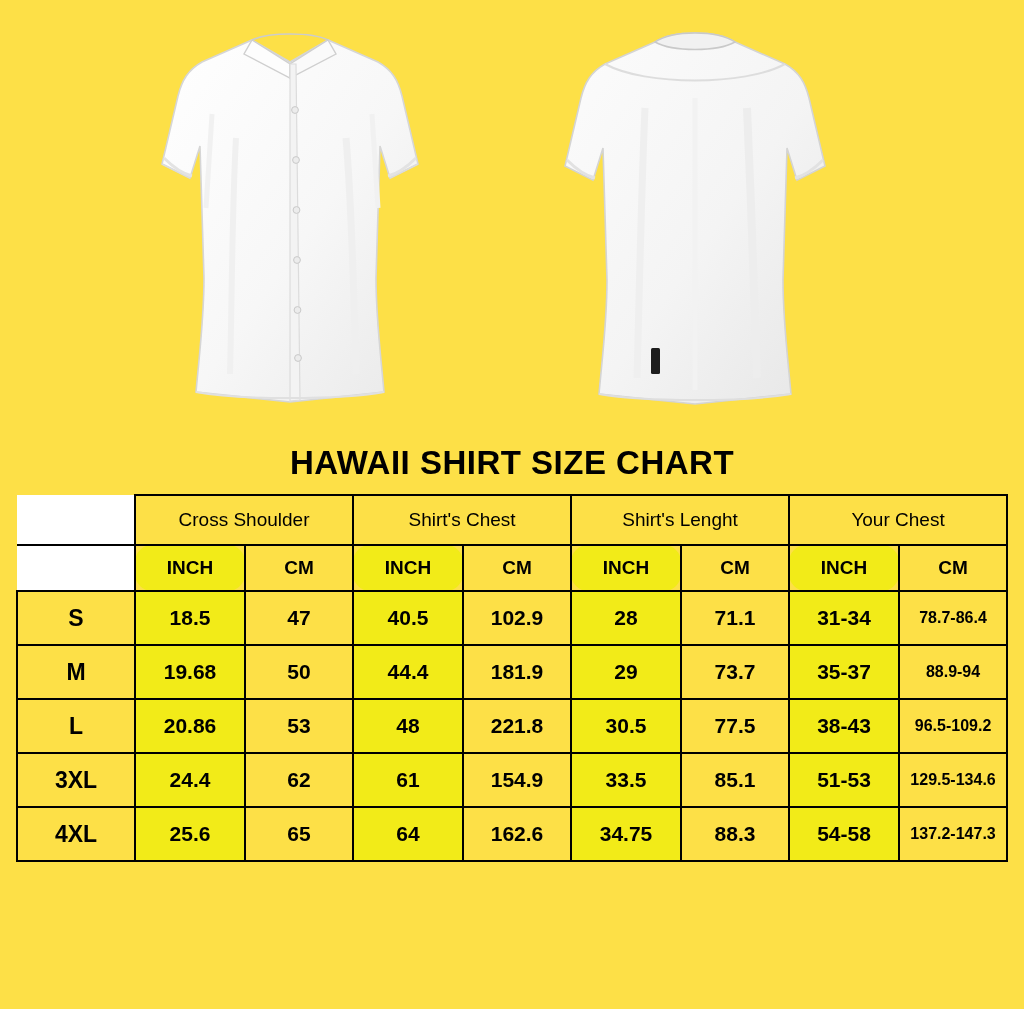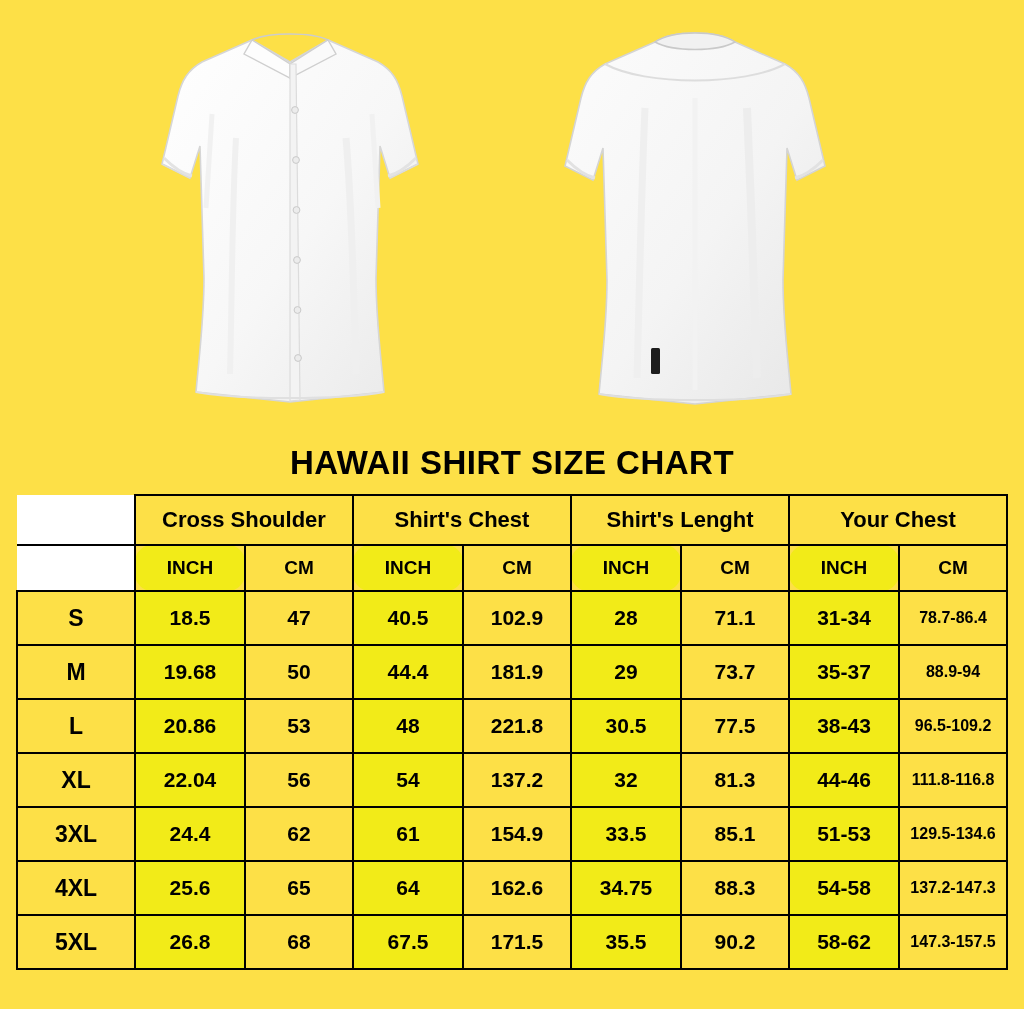--- a/index.html
+++ b/index.html
@@ -56,22 +56,22 @@
   }
   table.size-chart td,
   table.size-chart th {
     border: 2px solid #000000;
     text-align: center;
     vertical-align: middle;
     color: #000000;
     font-family: "Liberation Sans", sans-serif;
   }
   .grp-head {
-    font-size: 22px;
-    font-weight: bold;
+    font-size: 19px;
+    font-weight: normal;
     height: 46px;
   }
   .unit-head {
     font-size: 19px;
     font-weight: bold;
     height: 42px;
     border-radius: 17px;
   }
   .yellow {
     background: #f2eb18;
@@ -243,31 +243,20 @@
           <td class="val yellow">20.86</td>
           <td class="val">53</td>
           <td class="val yellow">48</td>
           <td class="val">221.8</td>
           <td class="val yellow">30.5</td>
           <td class="val">77.5</td>
           <td class="val yellow">38-43</td>
           <td class="val small">96.5-109.2</td>
         </tr>
         <tr>
-          <td class="size-cell">XL</td>
-          <td class="val yellow">22.04</td>
-          <td class="val">56</td>
-          <td class="val yellow">54</td>
-          <td class="val">137.2</td>
-          <td class="val yellow">32</td>
-          <td class="val">81.3</td>
-          <td class="val yellow">44-46</td>
-          <td class="val small">111.8-116.8</td>
-        </tr>
-        <tr>
           <td class="size-cell">3XL</td>
           <td class="val yellow">24.4</td>
           <td class="val">62</td>
           <td class="val yellow">61</td>
           <td class="val">154.9</td>
           <td class="val yellow">33.5</td>
           <td class="val">85.1</td>
           <td class="val yellow">51-53</td>
           <td class="val small">129.5-134.6</td>
         </tr>
@@ -275,28 +264,17 @@
           <td class="size-cell">4XL</td>
           <td class="val yellow">25.6</td>
           <td class="val">65</td>
           <td class="val yellow">64</td>
           <td class="val">162.6</td>
           <td class="val yellow">34.75</td>
           <td class="val">88.3</td>
           <td class="val yellow">54-58</td>
           <td class="val small">137.2-147.3</td>
         </tr>
-        <tr>
-          <td class="size-cell">5XL</td>
-          <td class="val yellow">26.8</td>
-          <td class="val">68</td>
-          <td class="val yellow">67.5</td>
-          <td class="val">171.5</td>
-          <td class="val yellow">35.5</td>
-          <td class="val">90.2</td>
-          <td class="val yellow">58-62</td>
-          <td class="val small">147.3-157.5</td>
-        </tr>
       </tbody>
     </table>
   </div>
 
 </div>
 
 </body></html>

